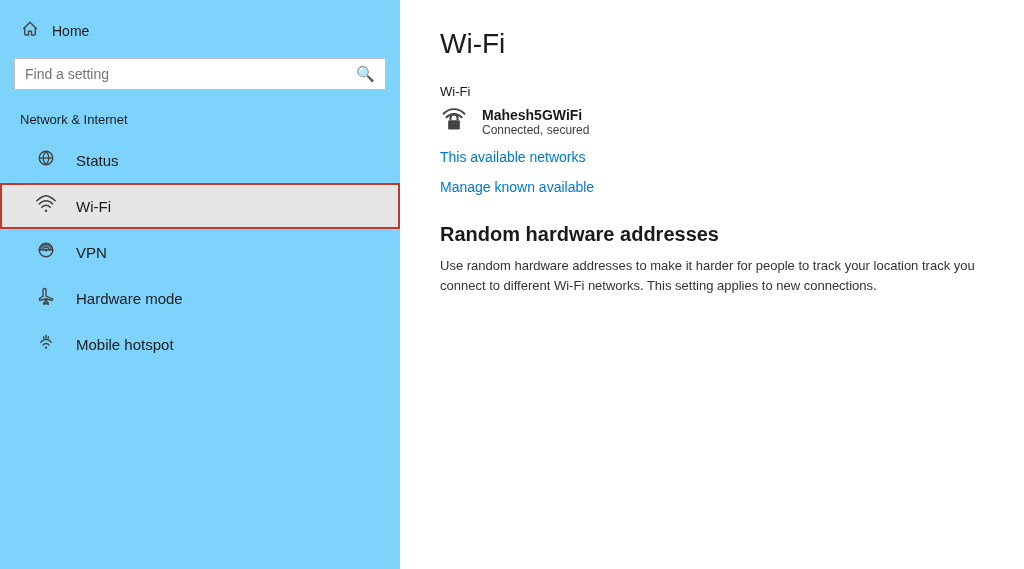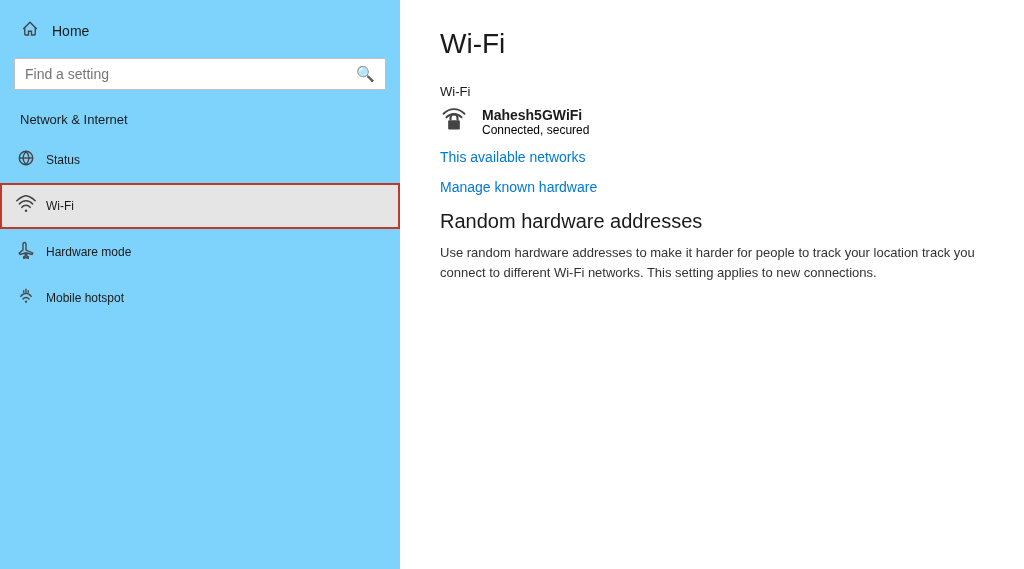--- a/index.html
+++ b/index.html
@@ -60,23 +60,23 @@
     .section-title {
       font-size: 13px;
       font-weight: 400;
       padding: 8px 20px 10px 20px;
       color: #1a1a1a;
     }
 
     .nav-item {
       display: flex;
       align-items: center;
-      padding: 12px 16px;
-      gap: 10px;
-      font-size: 12px;
+      padding: 12px 36px;
+      gap: 20px;
+      font-size: 15px;
       color: #1a1a1a;
       cursor: pointer;
       position: relative;
     }
     .nav-item.active {
       background: #e5e5e5;
     }
     .nav-item.active-outlined {
       outline: 2px solid #c0392b;
       outline-offset: -2px;
@@ -165,36 +165,36 @@
       height: 28px;
     }
 
     .network-info .network-name {
       font-size: 14px;
       font-weight: 600;
       color: #1a1a1a;
     }
     .network-info .network-status {
       font-size: 12px;
-      color: #000000;
+      color: #404040;
     }
 
     .link-item {
       font-size: 14px;
       color: #0078d7;
       cursor: pointer;
       margin-bottom: 14px;
       display: block;
     }
 
     .section-heading {
       font-size: 20px;
-      font-weight: 400;
-      color: #1a1a1a;
-      margin-top: 15px;
+      font-weight: 700;
+      color: #1a1a1a;
+      margin-top: 28px;
       margin-bottom: 10px;
     }
 
     .description-text {
       font-size: 13px;
       color: #333;
       line-height: 1.5;
       max-width: 600px;
     }
   </style>
@@ -238,20 +238,32 @@
         <path d="M1 6C5.5 1.5 11 0 12 0s6.5 1.5 11 6" stroke-linecap="round"></path>
         <path d="M4 10c2-2.5 5-4 8-4s6 1.5 8 4" stroke-linecap="round"></path>
         <path d="M7 14c1.2-1.5 3-2.5 5-2.5s3.8 1 5 2.5" stroke-linecap="round"></path>
         <circle cx="12" cy="18" r="1.5" fill="#444" stroke="none"></circle>
       </svg>
     </span>
     <span>Wi-Fi</span>
   </div>
 
 
+  <div class="nav-item">
+    <span class="nav-icon">
+      <svg width="18" height="18" viewBox="0 0 24 24" fill="none" stroke="#444" stroke-width="1.8">
+        <circle cx="12" cy="12" r="9"></circle>
+        <path d="M8 12c0-2.2 1.8-4 4-4s4 1.8 4 4"></path>
+        <path d="M5 12c0-3.9 3.1-7 7-7s7 3.1 7 7"></path>
+        <line x1="2" y1="12" x2="22" y2="12"></line>
+        <circle cx="12" cy="12" r="2" fill="#444" stroke="none"></circle>
+      </svg>
+    </span>
+    <span>VPN</span>
+  </div>
 
   <div class="nav-item">
     <span class="nav-icon">
       <svg width="18" height="18" viewBox="0 0 24 24" fill="none" stroke="#444" stroke-width="1.8">
         <path d="M21 16l-9-4V4a2 2 0 00-4 0v8L3 16l1 2 7-2v4l-2 1v2l3-1 3 1v-2l-2-1v-4l7 2z"></path>
       </svg>
     </span>
     <span>Hardware mode</span>
   </div>
 
@@ -290,18 +302,18 @@
         <path d="M5.5 10.5c1.7-1.8 4-2.8 6.5-2.8s4.8 1 6.5 2.8" stroke="#444" stroke-width="1.6" fill="none" stroke-linecap="round"></path>
       </svg>
     </div>
     <div class="network-info">
       <div class="network-name">Mahesh5GWiFi</div>
       <div class="network-status">Connected, secured</div>
     </div>
   </div>
 
   <a class="link-item">This available networks</a>
-  <a class="link-item">Manage known hardware</a>
+  <a class="link-item">Manage known available</a>
 
   <h2 class="section-heading">Random hardware addresses</h2>
   <p class="description-text">Use random hardware addresses to make it harder for people to track your location track you connect to different Wi-Fi networks. This setting applies to new connections.</p>
 
 </div>
 
 </body></html>

